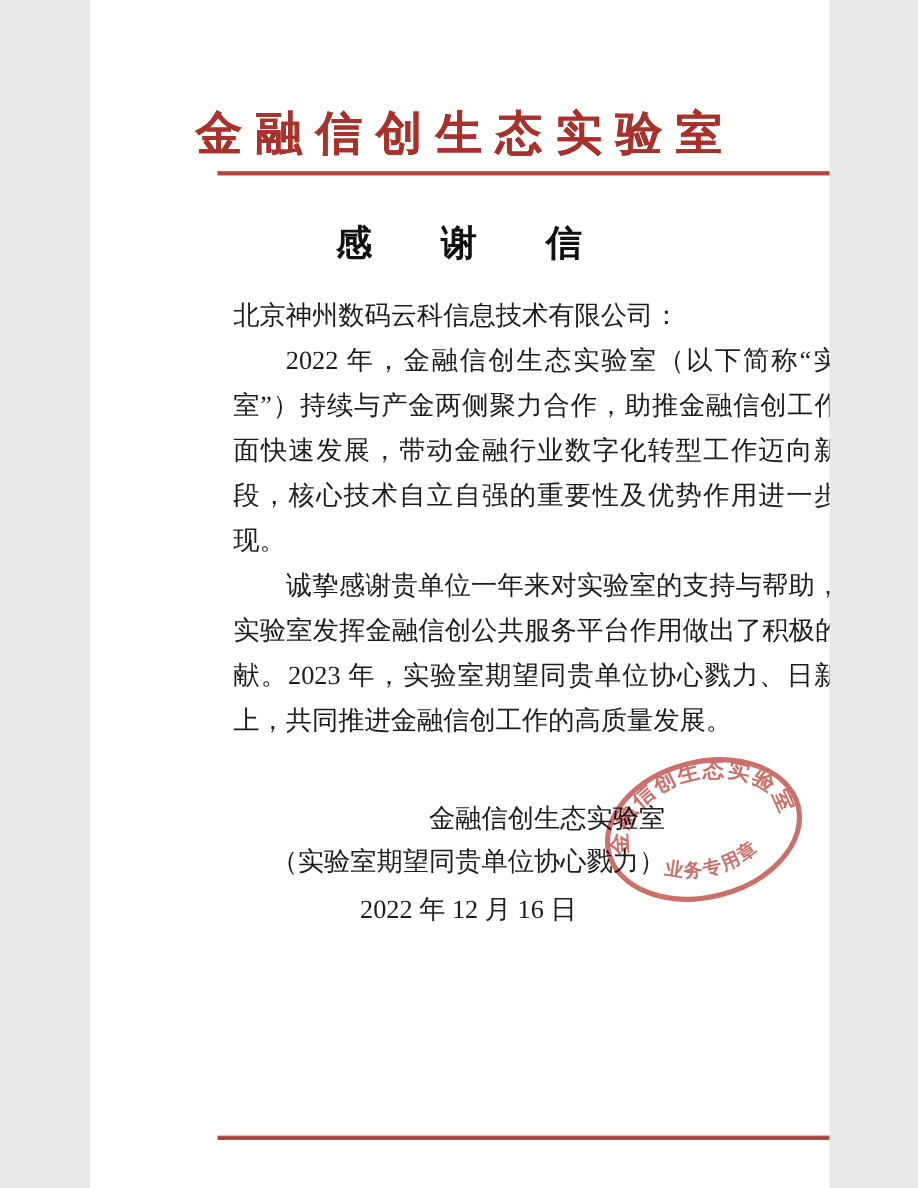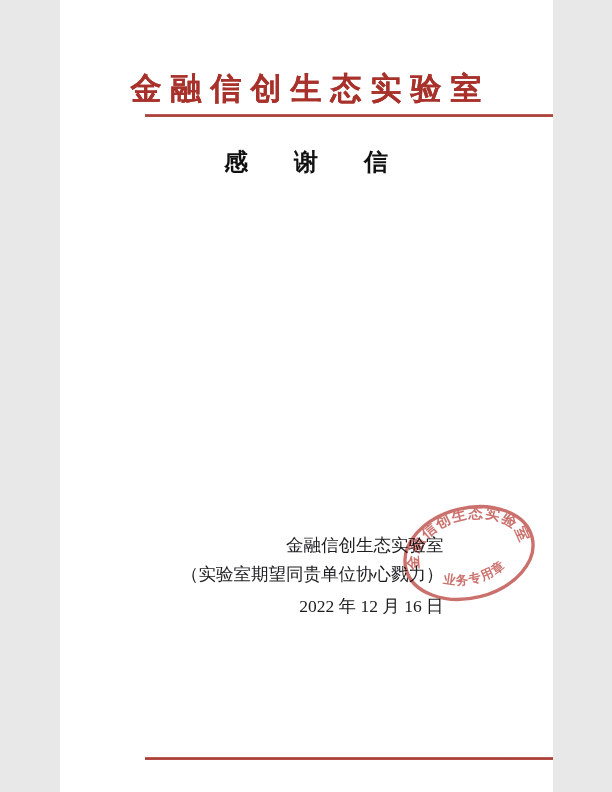--- a/index.html
+++ b/index.html
@@ -63,21 +63,21 @@
   .letter-body p.indent{text-indent:2em;}
   .signature-block{
     position:absolute;
     top:531px;
     right:109px;
     text-align:right;
     font-size:17.5px;
     line-height:29px;
     white-space:nowrap;
   }
-  .signature-block .date-line{margin-top:3px;}
+  .signature-block .date-line{margin-top:3px;text-align:center;}
   .seal{
     position:absolute;
     left:329px;
     top:491px;
     width:160px;
     height:124px;
     transform:rotate(-14deg);
     opacity:.82;
     mix-blend-mode:multiply;
     pointer-events:none;
@@ -92,20 +92,25 @@
 <body>
 
 <div class="page">
 
   <div class="letterhead-title">金融信创生态实验室</div>
 
   <div class="rule top"></div>
 
   <h1 class="letter-title">感 谢 信</h1>
 
+  <div class="letter-body">
+    <p>北京神州数码云科信息技术有限公司：</p>
+    <p class="indent">2022 年，金融信创生态实验室（以下简称“实验室”）持续与产金两侧聚力合作，助推金融信创工作全面快速发展，带动金融行业数字化转型工作迈向新阶段，核心技术自立自强的重要性及优势作用进一步显现。</p>
+    <p class="indent">诚挚感谢贵单位一年来对实验室的支持与帮助，为实验室发挥金融信创公共服务平台作用做出了积极的贡献。2023 年，实验室期望同贵单位协心戮力、日新日上，共同推进金融信创工作的高质量发展。</p>
+  </div>
 
   <div class="signature-block">
     <div>金融信创生态实验室</div>
     <div>（实验室期望同贵单位协心戮力）</div>
     <div class="date-line">2022 年 12 月 16 日</div>
   </div>
 
   <svg class="seal" viewBox="0 0 160 124" aria-hidden="true">
     <ellipse cx="80" cy="62" rx="65" ry="45" fill="none" stroke="#c0524c" stroke-width="3.4"></ellipse>
     <path id="sealTopArc" d="M 28.8 67.9 A 52 34 0 1 1 131.2 67.9" fill="none"></path>

